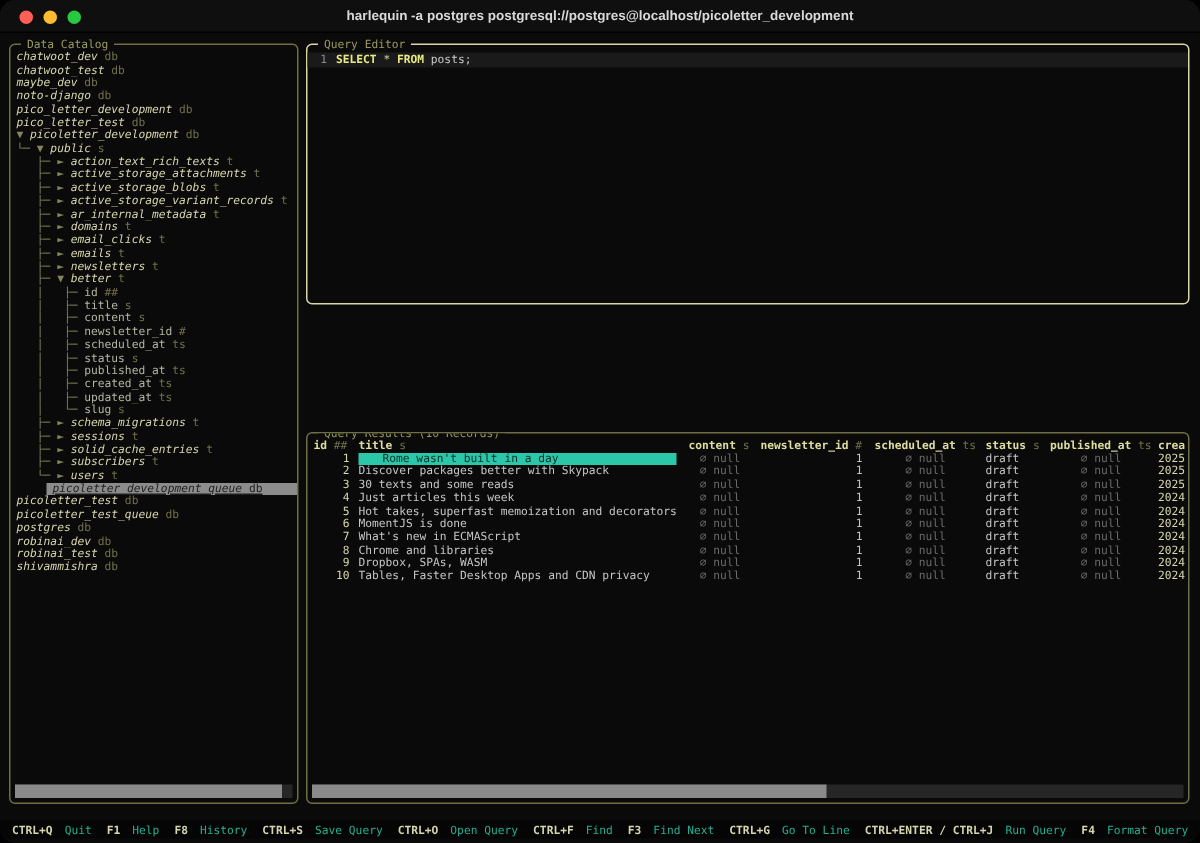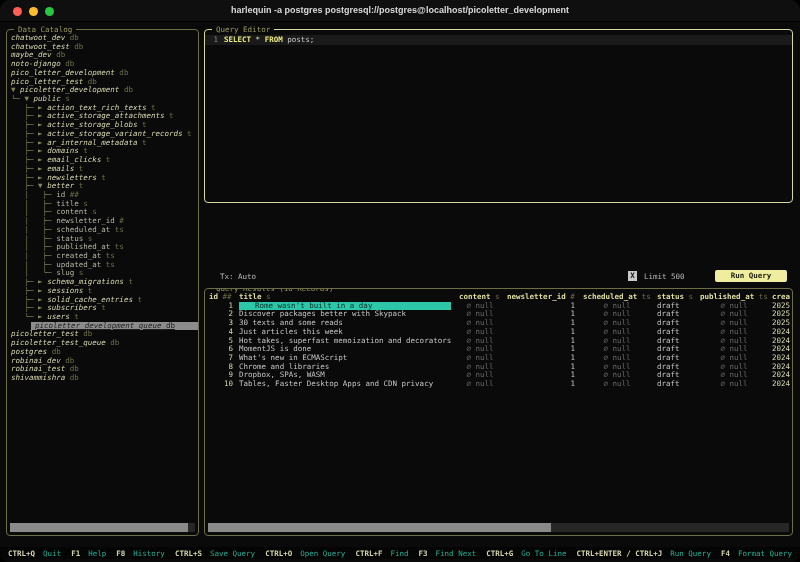--- a/index.html
+++ b/index.html
@@ -132,26 +132,20 @@
   </div>
 
   <div class="panel focus" id="editor">
     <span class="ptitle">Query Editor</span>
     <div class="codeline">
       <span class="gutter">1</span>
       <span id="sql-tokens"><span class="kw">SELECT</span><span class="idt"> </span><span class="op">*</span><span class="idt"> </span><span class="kw">FROM</span><span class="idt"> posts;</span></span>
     </div>
   </div>
 
-  <div class="runbar">
-    <span class="txlabel">Tx: Auto</span>
-    <span class="limitbox">X</span>
-    <span class="limitlabel">Limit 500</span>
-    <span class="runbtn">Run Query</span>
-  </div>
 
   <div class="panel" id="results">
     <span class="ptitle">Query Results (10 Records)</span>
     <div class="grid">
         <div class="grow"><span style="margin-left: 2px; width: 24px; text-align: left;"><span class="hname">id</span><span class="htype"> ##</span></span><span style="margin-left: 6px; width: 212px; text-align: left;"><span class="hname">title</span><span class="htype"> s</span></span><span style="margin-left: 8px; width: 42px; text-align: left;"><span class="hname">content</span><span class="htype"> s</span></span><span style="margin-left: 6px; width: 68px; text-align: left;"><span class="hname">newsletter_id</span><span class="htype"> #</span></span><span style="margin-left: 8px; width: 68px; text-align: left;"><span class="hname">scheduled_at</span><span class="htype"> ts</span></span><span style="margin-left: 6px; width: 37px; text-align: left;"><span class="hname">status</span><span class="htype"> s</span></span><span style="margin-left: 6px; width: 68px; text-align: left;"><span class="hname">published_at</span><span class="htype"> ts</span></span><span style="margin-left: 4px; width: 18px; text-align: left;"><span class="hname">crea</span></span></div>
         <div class="grow"><span class="cell-num" style="margin-left: 2px; width: 24px; text-align: right;">1</span><span class="cell-seltitle" style="margin-left: 6px; width: 212px; text-align: left;">Rome wasn't built in a day</span><span class="cell-null" style="margin-left: 8px; width: 42px; text-align: center;">∅ null</span><span class="cell-text" style="margin-left: 6px; width: 68px; text-align: right;">1</span><span class="cell-null" style="margin-left: 8px; width: 68px; text-align: center;">∅ null</span><span class="cell-text" style="margin-left: 6px; width: 37px; text-align: left;">draft</span><span class="cell-null" style="margin-left: 6px; width: 68px; text-align: center;">∅ null</span><span class="cell-year" style="margin-left: 4px; width: 18px; text-align: right;">2025</span></div>
         <div class="grow"><span class="cell-num" style="margin-left: 2px; width: 24px; text-align: right;">2</span><span class="cell-text" style="margin-left: 6px; width: 212px; text-align: left;">Discover packages better with Skypack</span><span class="cell-null" style="margin-left: 8px; width: 42px; text-align: center;">∅ null</span><span class="cell-text" style="margin-left: 6px; width: 68px; text-align: right;">1</span><span class="cell-null" style="margin-left: 8px; width: 68px; text-align: center;">∅ null</span><span class="cell-text" style="margin-left: 6px; width: 37px; text-align: left;">draft</span><span class="cell-null" style="margin-left: 6px; width: 68px; text-align: center;">∅ null</span><span class="cell-year" style="margin-left: 4px; width: 18px; text-align: right;">2025</span></div>
         <div class="grow"><span class="cell-num" style="margin-left: 2px; width: 24px; text-align: right;">3</span><span class="cell-text" style="margin-left: 6px; width: 212px; text-align: left;">30 texts and some reads</span><span class="cell-null" style="margin-left: 8px; width: 42px; text-align: center;">∅ null</span><span class="cell-text" style="margin-left: 6px; width: 68px; text-align: right;">1</span><span class="cell-null" style="margin-left: 8px; width: 68px; text-align: center;">∅ null</span><span class="cell-text" style="margin-left: 6px; width: 37px; text-align: left;">draft</span><span class="cell-null" style="margin-left: 6px; width: 68px; text-align: center;">∅ null</span><span class="cell-year" style="margin-left: 4px; width: 18px; text-align: right;">2025</span></div>
         <div class="grow"><span class="cell-num" style="margin-left: 2px; width: 24px; text-align: right;">4</span><span class="cell-text" style="margin-left: 6px; width: 212px; text-align: left;">Just articles this week</span><span class="cell-null" style="margin-left: 8px; width: 42px; text-align: center;">∅ null</span><span class="cell-text" style="margin-left: 6px; width: 68px; text-align: right;">1</span><span class="cell-null" style="margin-left: 8px; width: 68px; text-align: center;">∅ null</span><span class="cell-text" style="margin-left: 6px; width: 37px; text-align: left;">draft</span><span class="cell-null" style="margin-left: 6px; width: 68px; text-align: center;">∅ null</span><span class="cell-year" style="margin-left: 4px; width: 18px; text-align: right;">2024</span></div>
         <div class="grow"><span class="cell-num" style="margin-left: 2px; width: 24px; text-align: right;">5</span><span class="cell-text" style="margin-left: 6px; width: 212px; text-align: left;">Hot takes, superfast memoization and decorators</span><span class="cell-null" style="margin-left: 8px; width: 42px; text-align: center;">∅ null</span><span class="cell-text" style="margin-left: 6px; width: 68px; text-align: right;">1</span><span class="cell-null" style="margin-left: 8px; width: 68px; text-align: center;">∅ null</span><span class="cell-text" style="margin-left: 6px; width: 37px; text-align: left;">draft</span><span class="cell-null" style="margin-left: 6px; width: 68px; text-align: center;">∅ null</span><span class="cell-year" style="margin-left: 4px; width: 18px; text-align: right;">2024</span></div>

